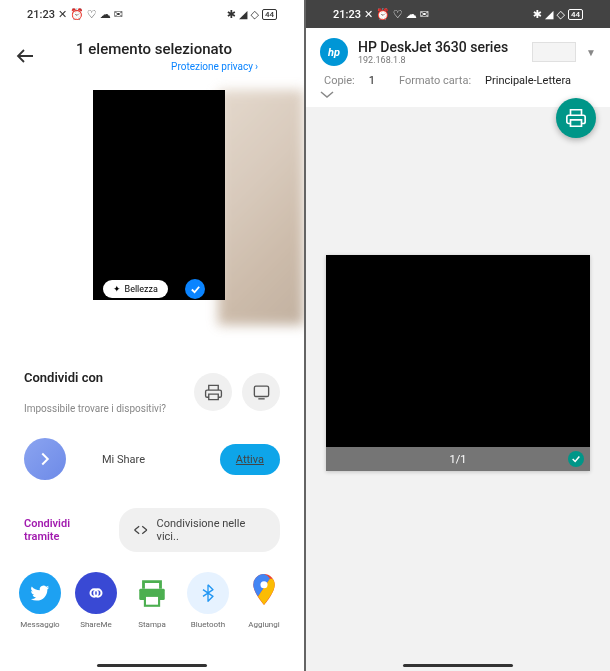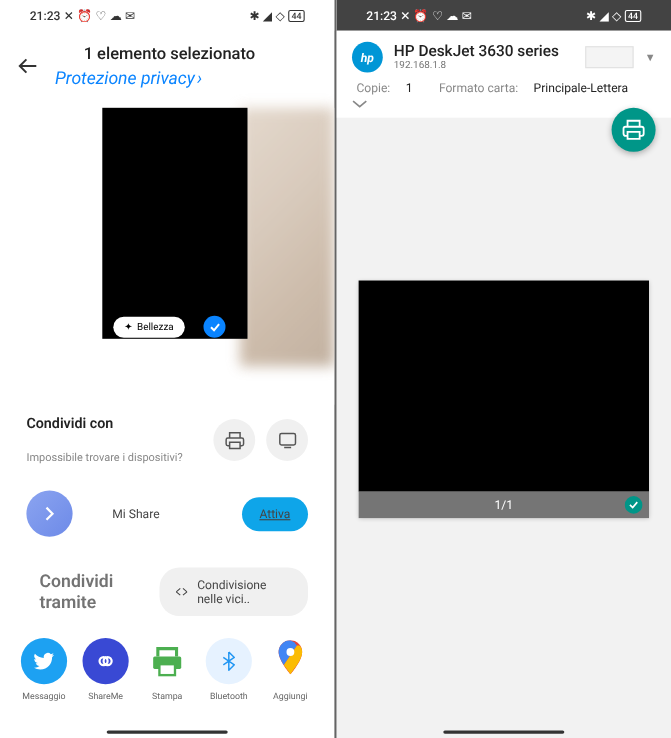--- a/index.html
+++ b/index.html
@@ -7,42 +7,42 @@
   .phone { width: 304px; height: 671px; background: #fff; position: relative; overflow: hidden; }
   .statusbar { height: 28px; background: #fff; color: #333; display: flex; justify-content: space-between; align-items: center; padding: 0 27px; font-size: 11px; font-weight: 500; }
   .sb-left, .sb-right { display: flex; align-items: center; gap: 3px; }
   .phone2 .statusbar { background: #434343; color: #fff; }
   
   
   .header1 { display: flex; align-items: center; padding: 12px 16px 4px; gap: 14px; }
   .back-arrow { width: 20px; height: 20px; display: flex; align-items: center; }
   .header-text { flex: 1; text-align: center; margin-right: 30px; }
   .title { font-size: 15px; font-weight: 500; color: #222; }
-  .privacy { font-size: 16px; color: #0a84ff; margin-top: 3px; display: flex; align-items: center; justify-content: flex-start; gap: 2px; font-style: italic; }
+  .privacy { font-size: 10px; color: #0a84ff; margin-top: 3px; display: flex; align-items: center; justify-content: flex-end; gap: 2px; }
   
   .preview-area { height: 270px; background: #fff; position: relative; display: flex; justify-content: center; margin-top: 14px; }
   .preview-blur { position: absolute; left: 218px; top: 0; width: 86px; height: 235px; background: linear-gradient(135deg, #d9c9b8 0%, #c8b4a0 40%, #b8a088 70%, #a89078 100%); filter: blur(6px); opacity: 0.7; }
   .preview-main { width: 132px; height: 210px; background: #000; position: absolute; left: 93px; top: 0; }
   .beauty-chip { position: absolute; left: 103px; top: 190px; background: #fff; border-radius: 12px; padding: 4px 10px; font-size: 9px; display: flex; align-items: center; gap: 4px; }
   .check-badge { position: absolute; left: 185px; top: 189px; width: 20px; height: 20px; background: #0a84ff; border-radius: 50%; display: flex; align-items: center; justify-content: center; }
   
   .share-section { padding: 10px 24px; }
   .share-row { display: flex; align-items: center; justify-content: space-between; }
   .share-label { font-size: 13px; font-weight: 600; color: #222; }
   .share-sublabel { font-size: 10px; color: #888; margin-top: 18px; }
   .icon-btns { display: flex; gap: 10px; }
   .icon-btn { width: 38px; height: 38px; background: #f0f0f0; border-radius: 19px; display: flex; align-items: center; justify-content: center; color: #555; }
   
   .mishare { display: flex; align-items: center; padding: 14px 24px; gap: 12px; }
   .mishare-icon { width: 42px; height: 42px; background: linear-gradient(135deg, #8ba4f0, #6d8ae8); border-radius: 50%; display: flex; align-items: center; justify-content: center; color: #fff; }
   .mishare-label { flex: 1; font-size: 11px; color: #444; padding-left: 24px; }
   .activate-btn { background: #0ea5e9; border-radius: 18px; padding: 9px 16px; font-size: 11px; color: #444; text-decoration: underline; }
   
   .share-via { display: flex; align-items: center; padding: 14px 24px; gap: 14px; }
-  .share-via-label { font-size: 16px; font-weight: 600; color: #737373; margin-left: 12px; }
+  .share-via-label { font-size: 11px; font-weight: 600; color: #a21caf; }
   .nearby-chip { background: #f0f0f0; border-radius: 18px; padding: 9px 14px; font-size: 11px; color: #444; display: flex; align-items: center; gap: 8px; }
   
   .app-row { display: flex; padding: 6px 12px 0; gap: 0; justify-content: space-between; }
   .app-item { display: flex; flex-direction: column; align-items: center; gap: 6px; width: 58px; }
   .app-icon { width: 42px; height: 42px; border-radius: 50%; display: flex; align-items: center; justify-content: center; }
   .app-label { font-size: 8px; color: #666; text-align: right; }
   
   .navbar { position: absolute; bottom: 4px; left: 50%; transform: translateX(-50%); width: 110px; height: 3px; background: #333; border-radius: 2px; }
   
   

